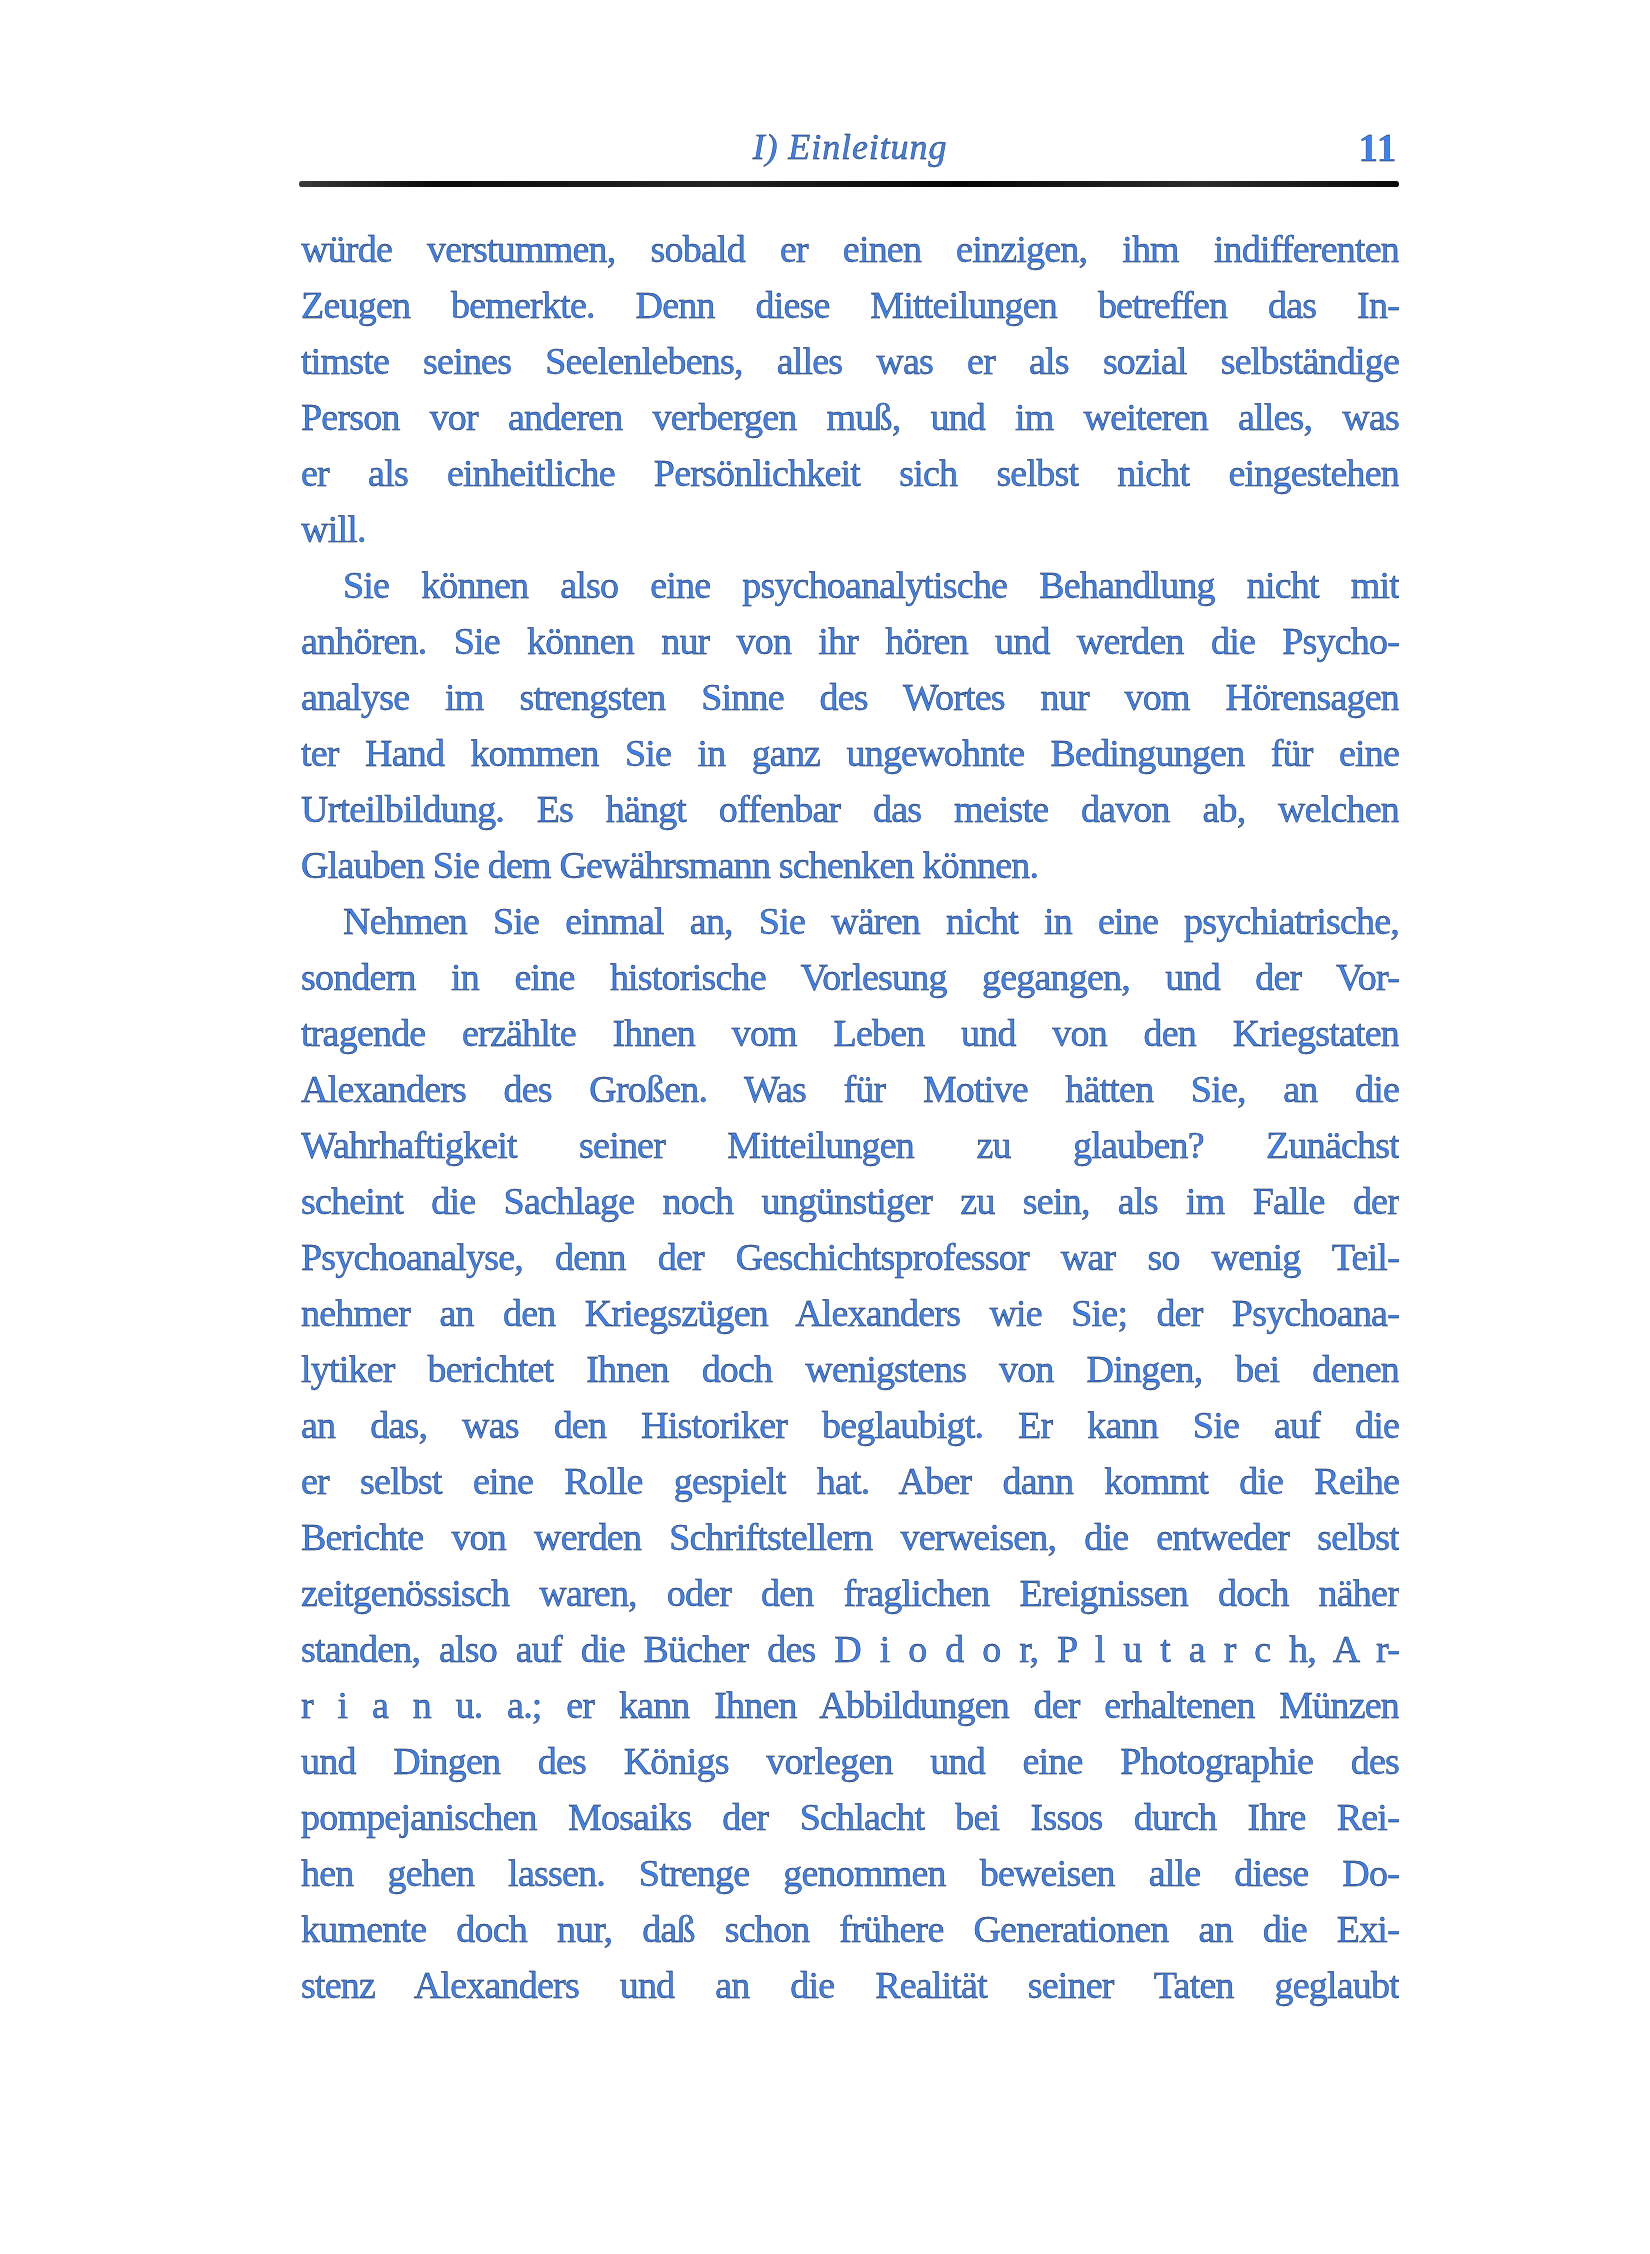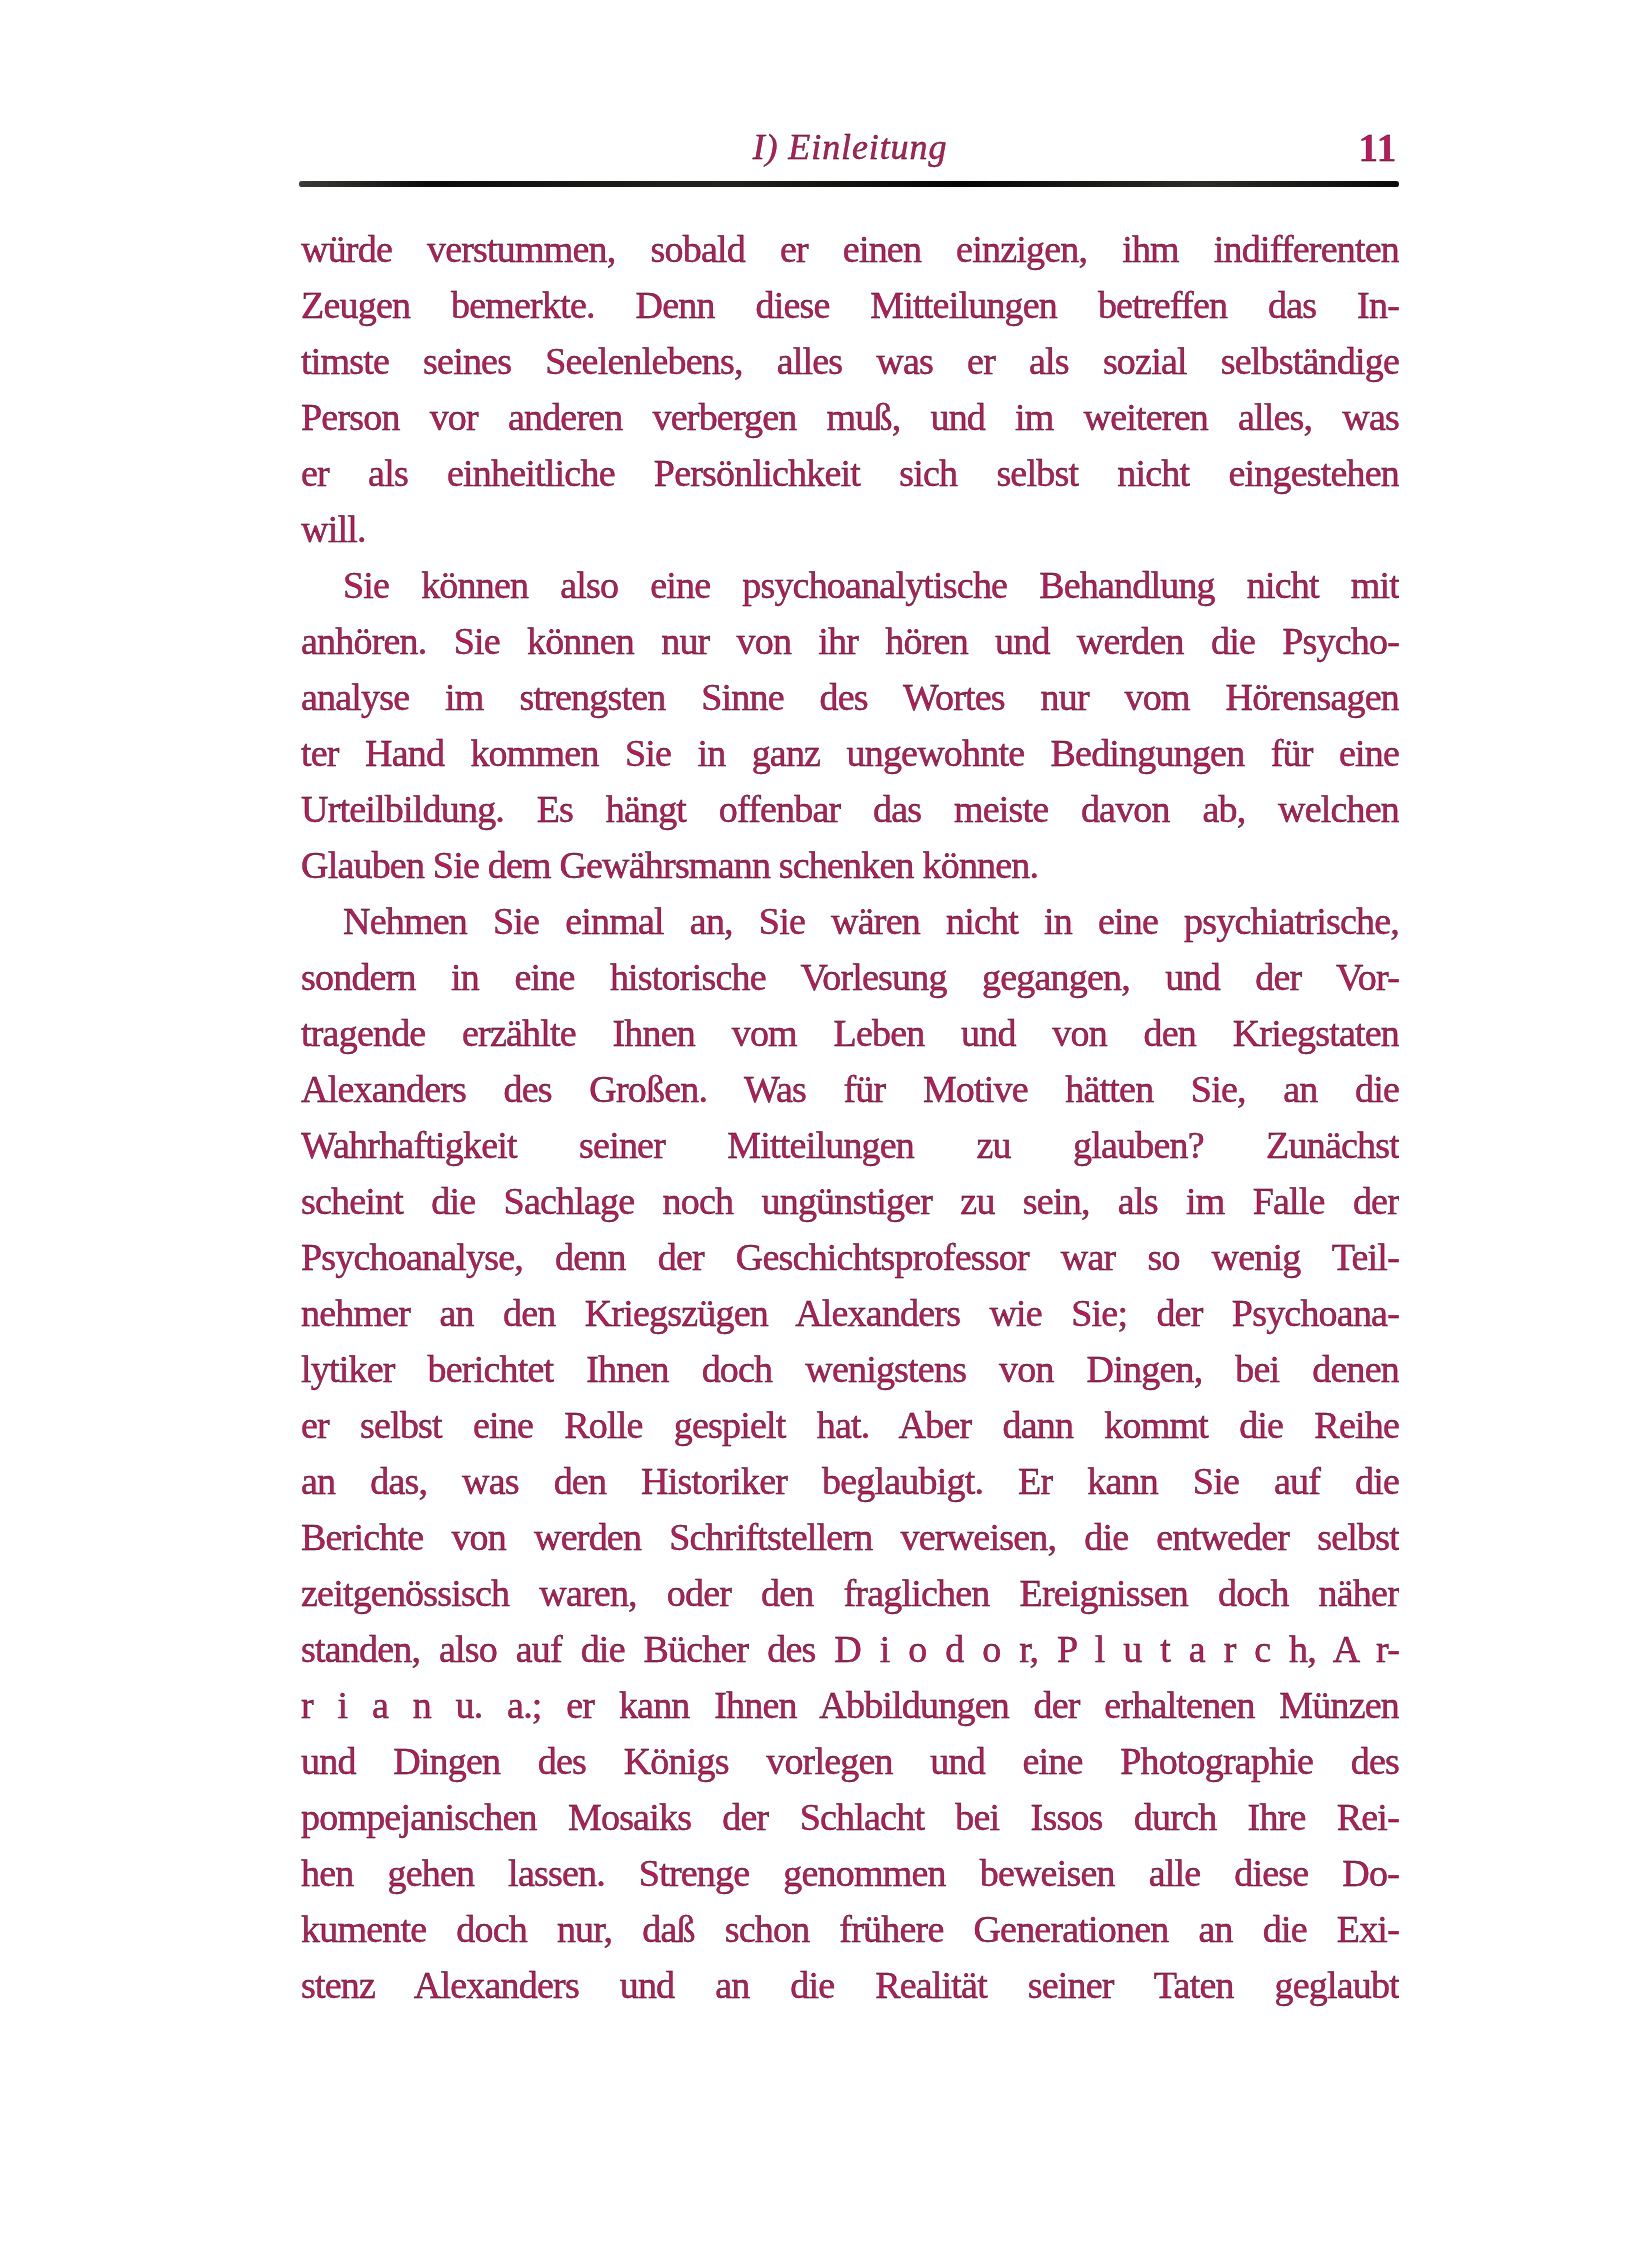--- a/index.html
+++ b/index.html
@@ -1,20 +1,20 @@
 <!DOCTYPE html>
 <html style="font-size:15px"><head>
 <meta charset="utf-8">
 <style>
   html,body { margin:0; padding:0; background:#ffffff; }
   .page {
     position:relative; width:1650px; height:2254px;
     background:#ffffff; overflow:hidden;
     font-family:"Liberation Serif","DejaVu Serif",serif;
-    color:#be185d;
+    color:#3b82f6;
   }
   .running-head {
     position:absolute; left:301px; top:121px; width:1098px; height:53px;
   }
   .head-title {
     position:absolute; left:50%; transform:translateX(-50%); bottom:5.7px;
     font-style:italic; font-size:36px; letter-spacing:0.9px; white-space:nowrap;
     -webkit-text-stroke:0.4px #14120f;
   }
   .page-num {
@@ -69,22 +69,22 @@
       <div class="para indented">
         <div class="line">Nehmen Sie einmal an, Sie wären nicht in eine psychiatrische,</div>
         <div class="line">sondern in eine historische Vorlesung gegangen, und der Vor-</div>
         <div class="line">tragende erzählte Ihnen vom Leben und von den Kriegstaten</div>
         <div class="line">Alexanders des Großen. Was für Motive hätten Sie, an die</div>
         <div class="line">Wahrhaftigkeit seiner Mitteilungen zu glauben? Zunächst</div>
         <div class="line">scheint die Sachlage noch ungünstiger zu sein, als im Falle der</div>
         <div class="line">Psychoanalyse, denn der Geschichtsprofessor war so wenig Teil-</div>
         <div class="line">nehmer an den Kriegszügen Alexanders wie Sie; der Psychoana-</div>
         <div class="line">lytiker berichtet Ihnen doch wenigstens von Dingen, bei denen</div>
+        <div class="line">an das, was den Historiker beglaubigt. Er kann Sie auf die</div>
         <div class="line">er selbst eine Rolle gespielt hat. Aber dann kommt die Reihe</div>
-        <div class="line">an das, was den Historiker beglaubigt. Er kann Sie auf die</div>
         <div class="line">Berichte von werden Schriftstellern verweisen, die entweder selbst</div>
         <div class="line">zeitgenössisch waren, oder den fraglichen Ereignissen doch näher</div>
         <div class="line">standen, also auf die Bücher des D i o d o r, P l u t a r c h, A r-</div>
         <div class="line">r i a n u. a.; er kann Ihnen Abbildungen der erhaltenen Münzen</div>
         <div class="line">und Dingen des Königs vorlegen und eine Photographie des</div>
         <div class="line">pompejanischen Mosaiks der Schlacht bei Issos durch Ihre Rei-</div>
         <div class="line">hen gehen lassen. Strenge genommen beweisen alle diese Do-</div>
         <div class="line">kumente doch nur, daß schon frühere Generationen an die Exi-</div>
         <div class="line">stenz Alexanders und an die Realität seiner Taten geglaubt</div>
       </div>

